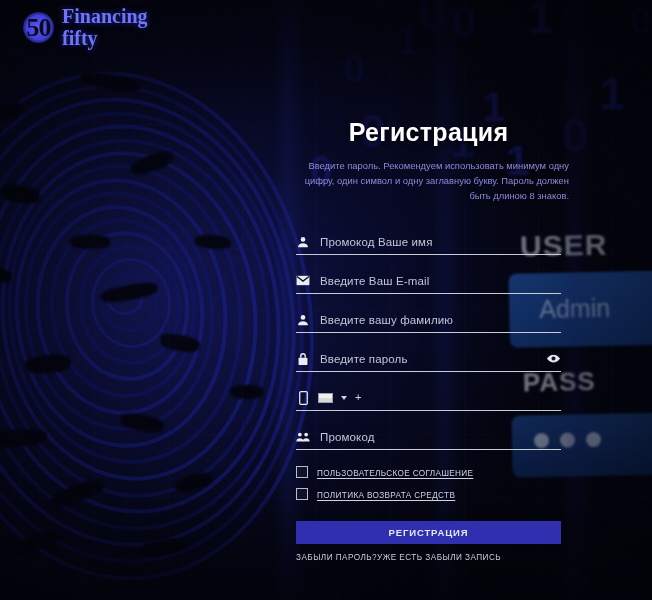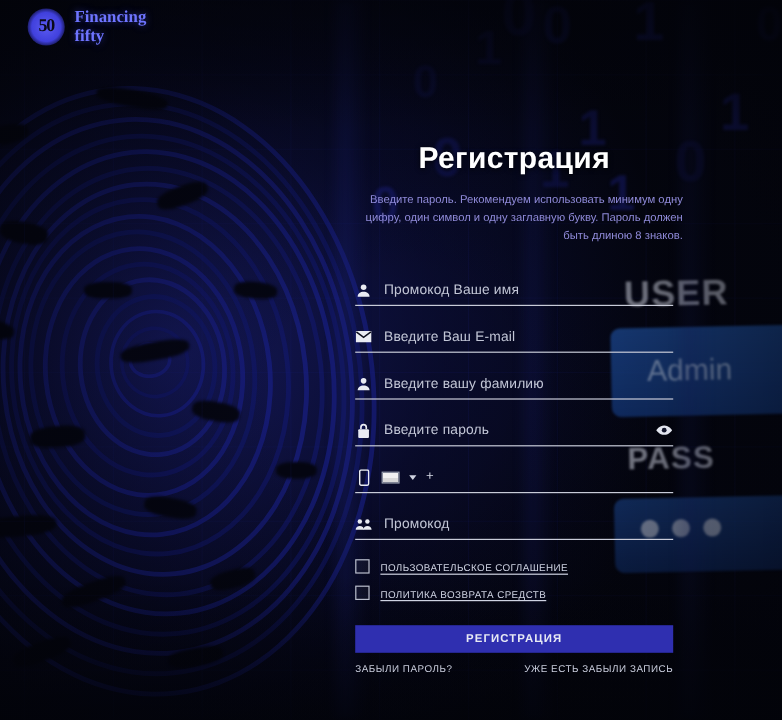--- a/index.html
+++ b/index.html
@@ -177,30 +177,30 @@
     position: absolute;
     width: 31px; height: 31px;
     border-radius: 50%;
     background: radial-gradient(circle, #5b5bf0 0%, #4040dd 55%, rgba(50,50,190,0.25) 78%, transparent 100%);
     filter: blur(0.6px);
   }
   .logo-num {
     position: relative;
     font-family: "Liberation Serif", serif;
     font-weight: bold;
-    font-size: 15px;
+    font-size: 26px;
     color: #0a0a1a;
     letter-spacing: -1px;
     line-height: 1;
     z-index: 2;
   }
   .logo-text {
     font-family: "Liberation Serif", serif;
     color: #6e74ff;
-    font-size: 14px;
+    font-size: 20px;
     font-weight: bold;
     line-height: 1.08;
     text-shadow: 0 0 6px rgba(80,90,255,0.5);
   }
 
   
   .form-wrap {
     position: absolute;
     left: 296px;
     top: 118px;
@@ -321,21 +321,20 @@
     font-size: 9.5px;
     font-weight: bold;
     letter-spacing: 0.9px;
     border: none;
     cursor: pointer;
     font-family: "Liberation Sans", sans-serif;
   }
 
   .bottom-links {
     display: flex;
-    justify-content: space-between;
     margin-top: 9px;
   }
   .bottom-links a {
     color: #c9cddc;
     font-size: 8.2px;
     letter-spacing: 0.45px;
     text-decoration: none;
     white-space: nowrap;
     cursor: pointer;
   }

